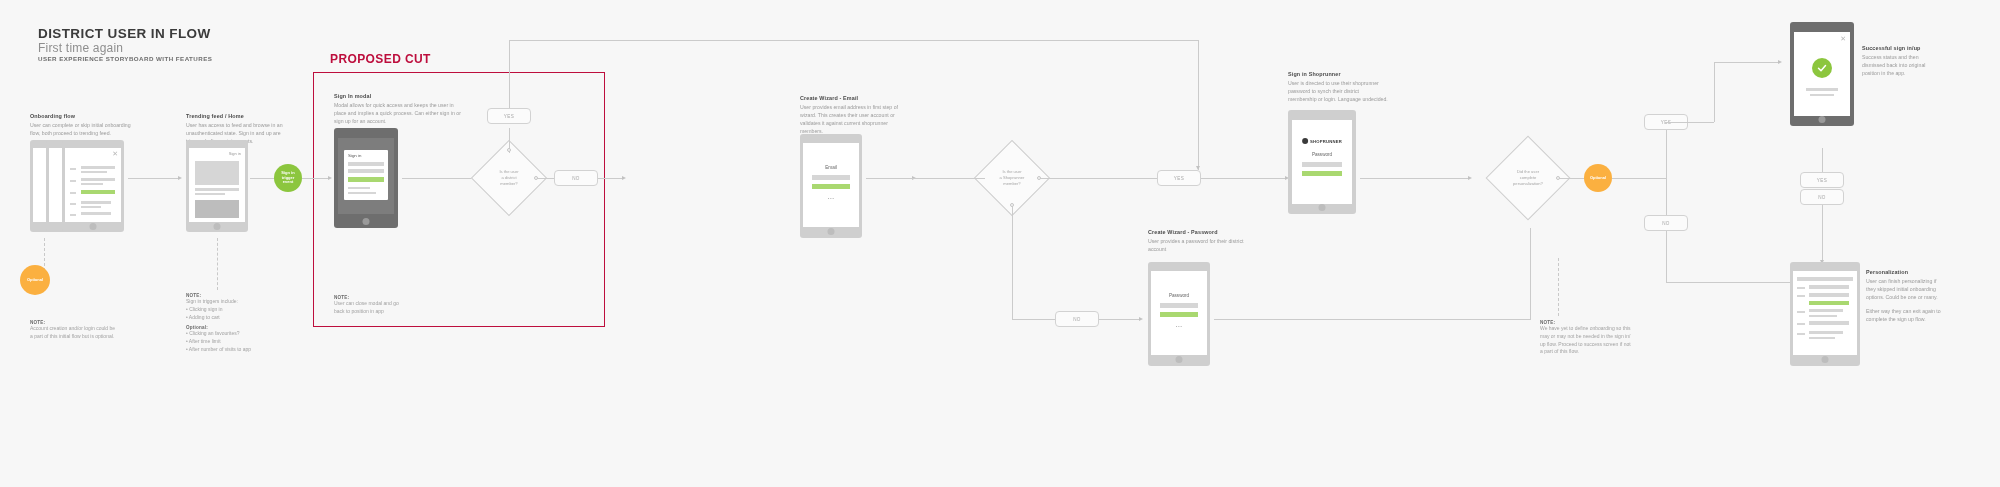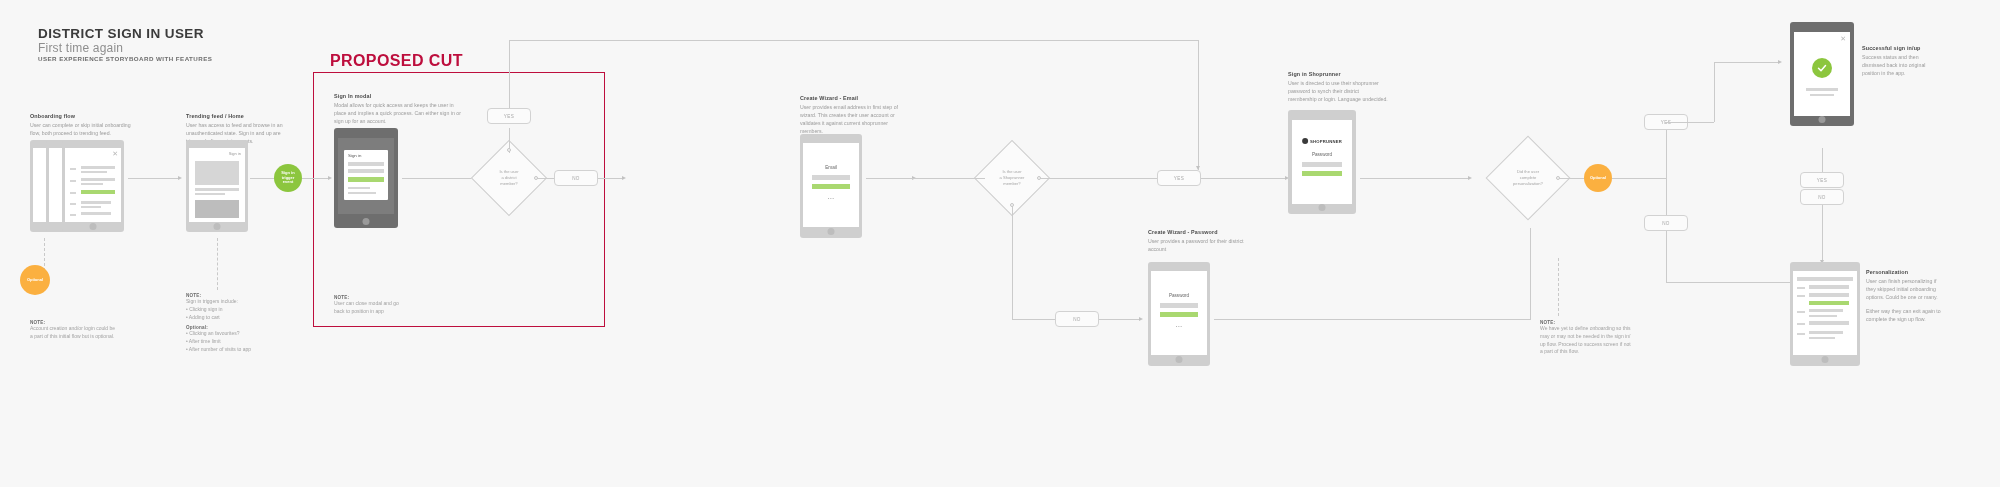--- a/index.html
+++ b/index.html
@@ -12,21 +12,21 @@
   #stage { position: relative; width: 2000px; height: 487px; background: #f7f7f7; }
 
   
   .title-main { position:absolute; left:38px; top:26px; font-size:13.5px; font-weight:bold;
                 letter-spacing:.4px; color:#3b3b3b; white-space:nowrap; }
   .title-sub  { position:absolute; left:38px; top:41px; font-size:12px; color:#8e8e8e;
                 letter-spacing:.2px; white-space:nowrap; }
   .title-kick { position:absolute; left:38px; top:55px; font-size:6.2px; font-weight:bold;
                 letter-spacing:.45px; color:#6d6d6d; white-space:nowrap; }
 
-  .proposed-cut { position:absolute; left:330px; top:52px; font-size:16px; font-weight:bold;
+  .proposed-cut { position:absolute; left:330px; top:52px; font-size:12px; font-weight:bold;
                   letter-spacing:.4px; color:#bd0e3d; white-space:nowrap; }
   .cut-box { position:absolute; left:313px; top:72px; width:292px; height:255px;
              border:1.6px solid #bd0e3d; background:transparent; }
 
   
   .cap { position:absolute; }
   .cap .cap-h { font-size:5.4px; font-weight:bold; color:#4a4a4a; letter-spacing:.15px;
                 line-height:1.5; margin-bottom:1px; }
   .cap .cap-b { font-size:5.2px; color:#9b9b9b; line-height:1.55; }
 
@@ -82,21 +82,21 @@
 
   .check-circle { position:absolute; border-radius:50%; background:#8cc63e;
                   display:flex; align-items:center; justify-content:center; }
   .x-icon { position:absolute; font-size:7px; color:#b9b9b9; line-height:1; }
 </style>
 </head>
 <body>
 
 <div id="stage">
 
-  <div class="title-main">DISTRICT SIGN IN USER</div>
+  <div class="title-main">DISTRICT USER IN FLOW</div>
   <div class="title-sub">First time again</div>
   <div class="title-kick">USER EXPERIENCE STORYBOARD WITH FEATURES</div>
 
   <div class="proposed-cut">PROPOSED CUT</div>
   <div class="cut-box"></div>
 
   <div class="cap" style="left:30px; top:112px; width:105px;">
     <div class="cap-h">Onboarding flow</div>
     <div class="cap-b">User can complete or skip initial onboarding flow, both proceed to trending feed.</div>
   </div>

